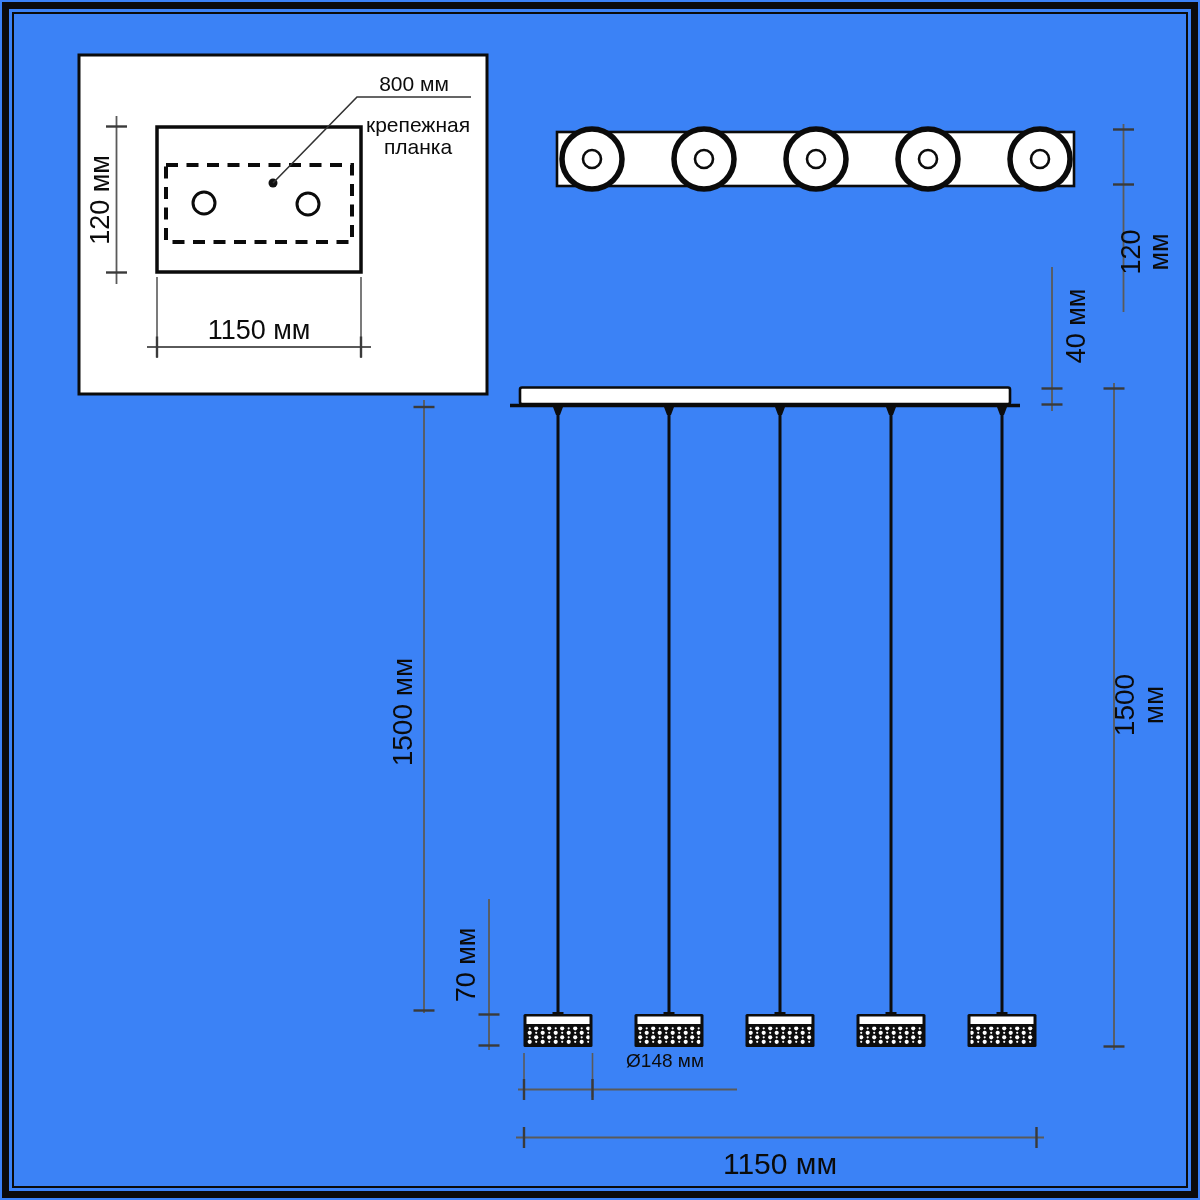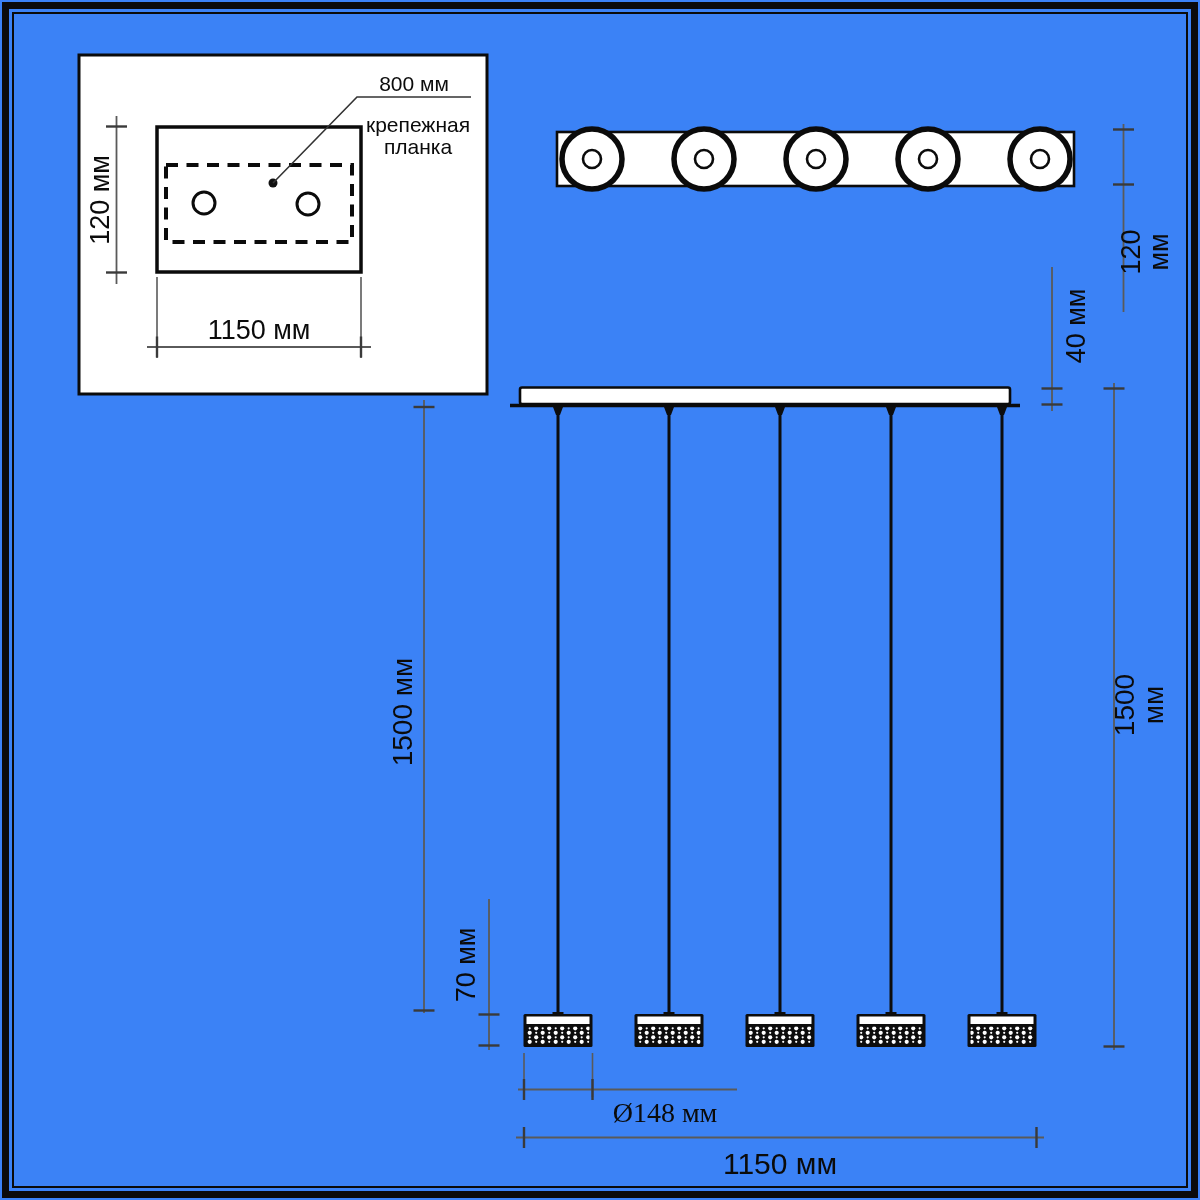--- a/index.html
+++ b/index.html
@@ -192,16 +192,16 @@
 планка</div>
   <div class="lbl rot mid" style="left:100px;top:200px;">120 мм</div>
   <div class="lbl mid" style="left:259px;top:330px;">1150 мм</div>
 
   <div class="lbl rot mid" style="left:1145px;top:252px;">120 мм</div>
 
   <div class="lbl rot mid" style="left:1076px;top:326px;">40 мм</div>
   <div class="lbl rot" style="left:403px;top:712px;">1500 мм</div>
   <div class="lbl rot" style="left:1139px;top:705px;">1500 мм</div>
   <div class="lbl rot mid" style="left:466px;top:965px;">70 мм</div>
-  <div class="lbl" style="left:665px;top:1113px;font-size:28px;font-family:Liberation Serif, serif;">Ø148 мм</div>
+  <div class="lbl" style="left:665px;top:1061px;font-size:19px;">Ø148 мм</div>
   <div class="lbl" style="left:780px;top:1164px;font-size:30px;">1150 мм</div>
 
 </div>
 
 </body></html>

